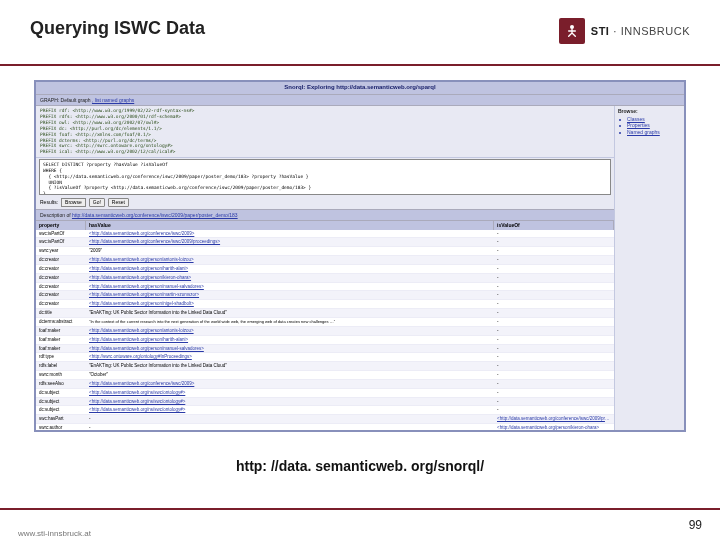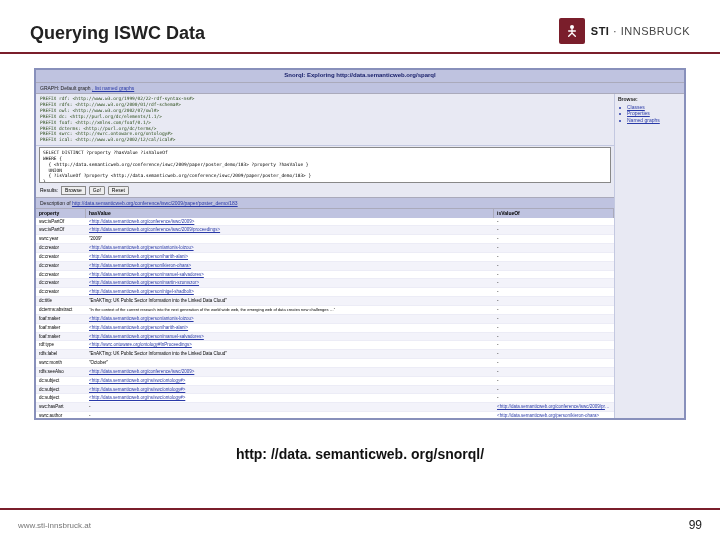--- a/index.html
+++ b/index.html
@@ -1,18 +1,18 @@
 <!DOCTYPE html>
 <html><head>
 <meta charset="utf-8">
 <style>
   * { margin:0; padding:0; box-sizing:border-box; }
   body { width:720px; height:540px; background:#fff; font-family:Arial,Helvetica,sans-serif; position:relative; overflow:hidden; }
   .slide { width:100%; height:100%; position:relative; }
-  .header { padding:18px 30px 8px 30px; display:flex; justify-content:space-between; align-items:flex-end; }
+  .header { padding:18px 30px 20px 30px; display:flex; justify-content:space-between; align-items:flex-start; }
   .title { font-size:18px; font-weight:bold; color:#222; }
   .logo { display:flex; align-items:center; gap:6px; }
   .logo-mark { width:26px; height:26px; background:#7a1e2b; border-radius:2px; display:flex; align-items:center; justify-content:center; }
   .logo-mark svg { width:16px; height:16px; }
   .logo-text { font-size:11px; color:#444; letter-spacing:0.5px; }
   .logo-bold { font-weight:bold; color:#222; }
   .rule { border:none; border-top:2px solid #7a1e2b; margin:0 0 14px 0; }
   .shot-frame { margin:0 34px; border:2px solid #8890bb; background:#e8e9f3; height:352px; font-size:5px; overflow:hidden; display:flex; flex-direction:column; line-height:1.3; }
   .bar-title { background:#bfc3e0; color:#1a216b; padding:2px 4px; font-weight:bold; font-size:6px; text-align:center; border-bottom:1px solid #aab; }
   .bar-graph { background:#bfc3e0; color:#222; padding:2px 4px; font-size:5px; border-bottom:1px solid #aab; }
@@ -38,21 +38,21 @@
   .tbody { background:#fff; flex:1; overflow:hidden; }
   .row { display:flex; font-size:4.5px; border-bottom:1px solid #ececf6; }
   .row.alt { background:#f3f3fa; }
   .row div { padding:1px 3px; overflow:hidden; white-space:nowrap; text-overflow:ellipsis; }
   .row .lnk { color:#2a3aa8; text-decoration:underline; }
   .row .plain { color:#000; }
   .multi { white-space:normal; font-size:4px; color:#000; line-height:1.25; }
   .footer-url { text-align:center; font-size:14px; font-weight:bold; color:#111; margin-top:26px; }
   .bottom-rule { position:absolute; left:0; right:0; bottom:30px; border-top:2px solid #7a1e2b; }
   .pagenum { position:absolute; right:18px; bottom:8px; font-size:12px; color:#222; }
-  .attrib { position:absolute; left:18px; bottom:10px; font-size:8px; color:#777; }
+  .attrib { position:absolute; left:18px; bottom:2px; font-size:8px; color:#777; }
 </style>
 </head>
 <body>
 
 <div class="slide">
   <div class="header">
     <div class="title">Querying ISWC Data</div>
     <div class="logo">
       <div class="logo-mark">
         <svg viewBox="0 0 24 24">

